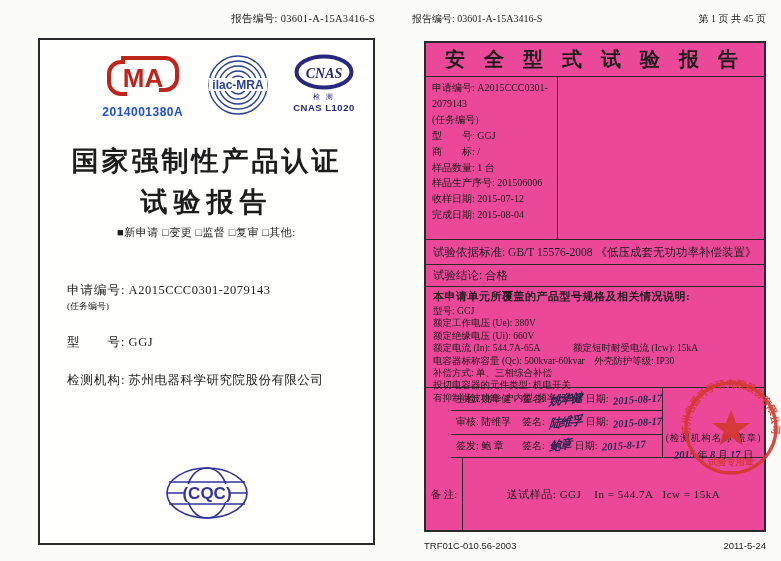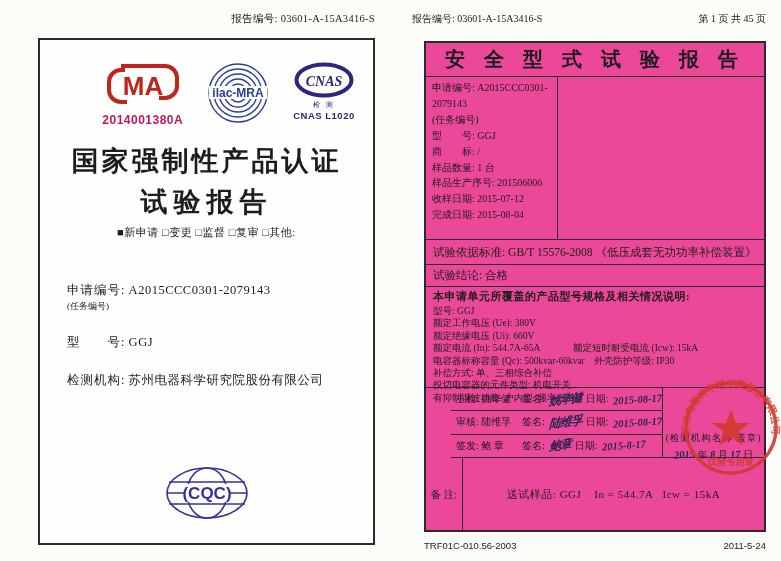--- a/index.html
+++ b/index.html
@@ -9,24 +9,24 @@
     background:#fbfbf8; color:#1c1c1c;
     font-family:"Liberation Serif","DejaVu Serif",serif;
   }
   .pre { white-space:pre-wrap; }
 
   
   #left-page { position:absolute; left:38px; top:12px; width:339px; height:540px; }
   .lp-header { text-align:right; font-size:10.5px; letter-spacing:.3px; padding-right:2px; }
   .lp-border { position:absolute; top:26px; left:0; width:337px; height:507px;
                border:2px solid #2b2b2b; background:#fefefd; }
-  .lp-logos { position:absolute; top:22px; left:0; width:100%;
+  .lp-logos { position:absolute; top:14px; left:0; width:100%;
               display:flex; justify-content:center; align-items:flex-start; gap:24px;padding-left:44px; }
   .cma-block { text-align:center; }
-  .cma-num { color:#be185d; font-size:12px; font-weight:bold; letter-spacing:.5px; margin-top:1px;
+  .cma-num { color:#1d4ed8; font-size:12px; font-weight:bold; letter-spacing:.5px; margin-top:1px;
              font-family:"Liberation Sans","DejaVu Sans",sans-serif; }
   .cnas-block { text-align:center; color:#28287e; }
   .cnas-sub { font-size:7px; letter-spacing:2px; margin-top:-2px; }
   .cnas-code { font-size:9.5px; font-weight:bold; letter-spacing:.5px;
                font-family:"Liberation Sans","DejaVu Sans",sans-serif; }
   .lp-title1 { position:absolute; top:103px; width:100%; text-align:center;
                font-size:27px; font-weight:600; letter-spacing:3px; }
   .lp-title2 { position:absolute; top:144px; width:100%; text-align:center;
                font-size:27px; font-weight:600; letter-spacing:6px; }
   .lp-checks { position:absolute; top:185px; width:100%; text-align:center;

